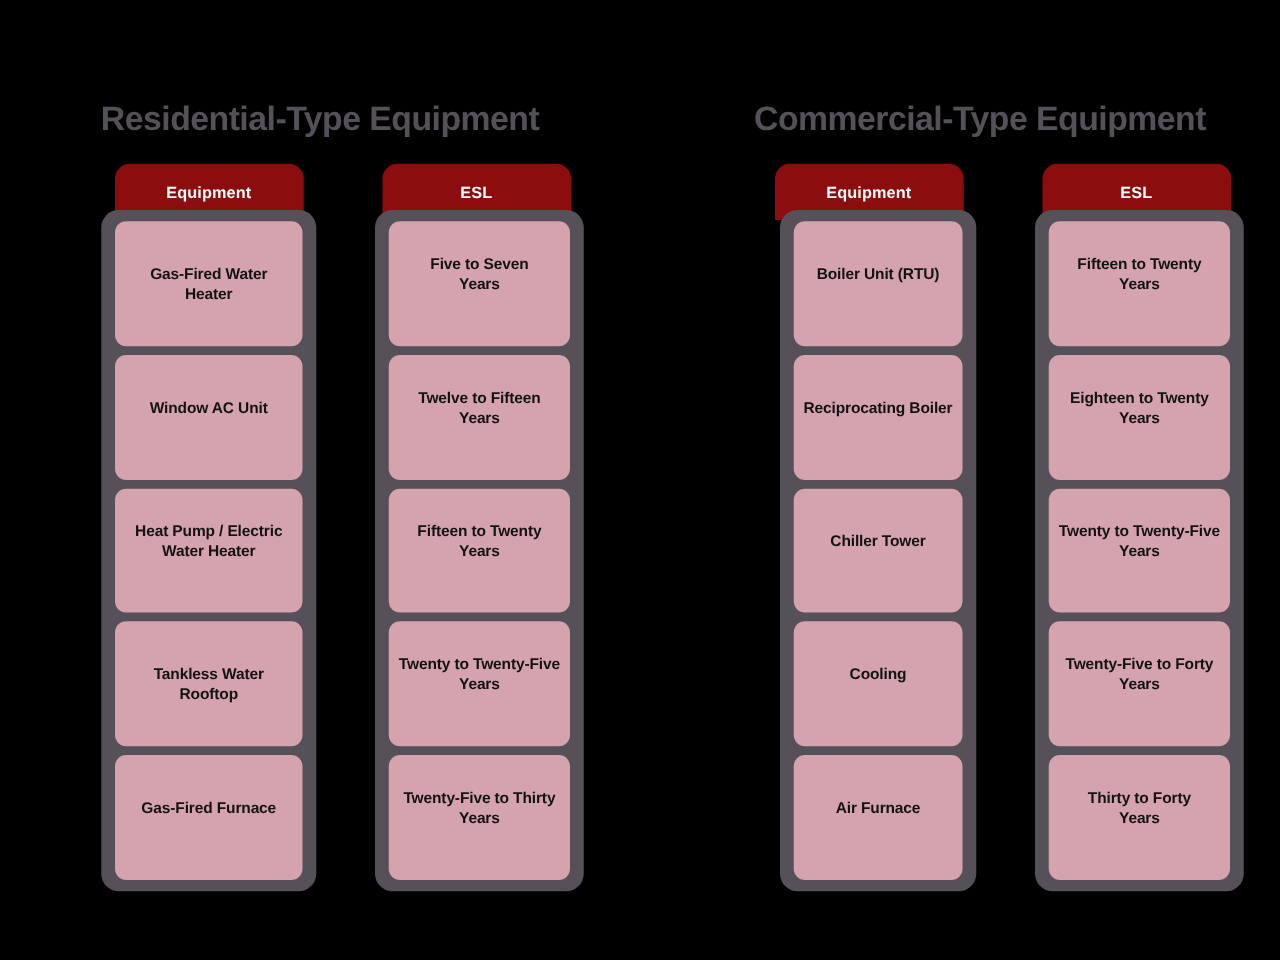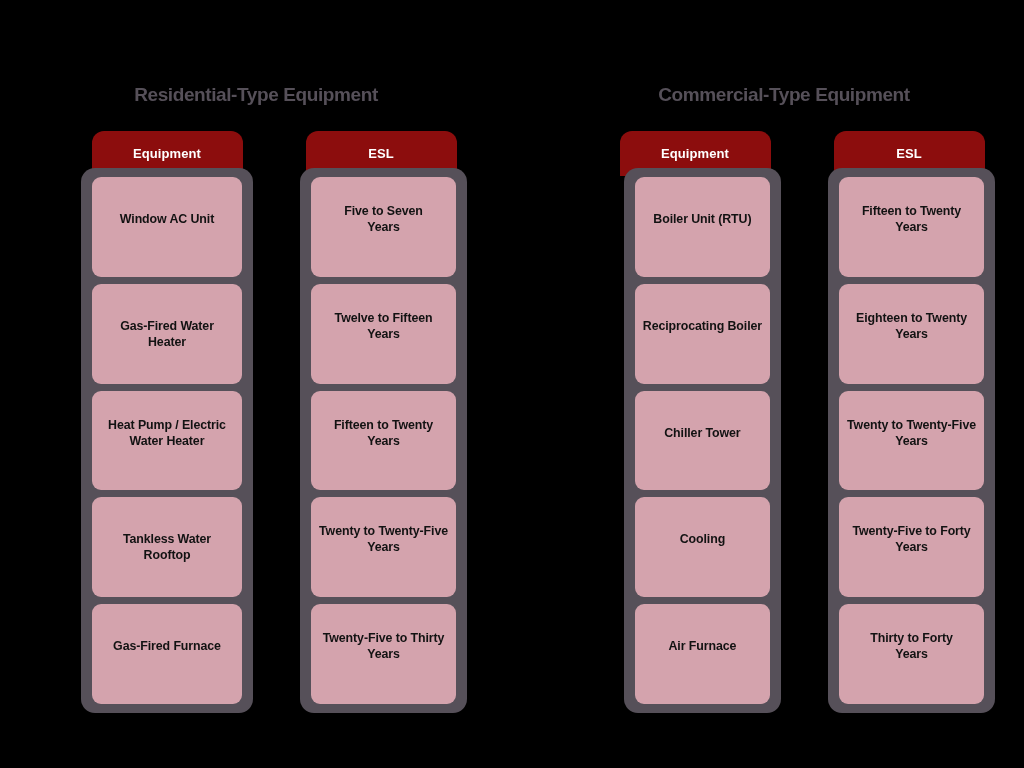--- a/index.html
+++ b/index.html
@@ -27,21 +27,21 @@
   }
   .section.residential { left: 0px;   width: 512px; }
   .section.commercial  { left: 528px; width: 512px; }
 
   .section-title {
     position: absolute;
     top: 78px;
     left: 0;
     width: 100%;
     text-align: center;
-    font-size: 19px;
+    font-size: 27px;
     font-weight: bold;
     letter-spacing: -0.4px;
     color: #565059;
     line-height: 34px;
     white-space: nowrap;
   }
 
   
   .columns {
     position: absolute;
@@ -123,24 +123,24 @@
 
   <div class="section residential">
     <div class="section-title">Residential-Type Equipment</div>
 
     <div class="columns">
 
       <div class="column">
         <div class="col-header">Equipment</div>
         <div class="col-body">
           <div class="cell">
+              <span class="cell-text">Gas-Fired Water Heater</span>
+            </div>
+          <div class="cell">
               <span class="cell-text">Window AC Unit</span>
-            </div>
-          <div class="cell">
-              <span class="cell-text">Gas-Fired Water Heater</span>
             </div>
           <div class="cell two-line">
               <span class="cell-text">Heat Pump / Electric<br>Water Heater</span>
             </div>
           <div class="cell">
               <span class="cell-text">Tankless Water Rooftop</span>
             </div>
           <div class="cell">
               <span class="cell-text">Gas-Fired Furnace</span>
             </div>

